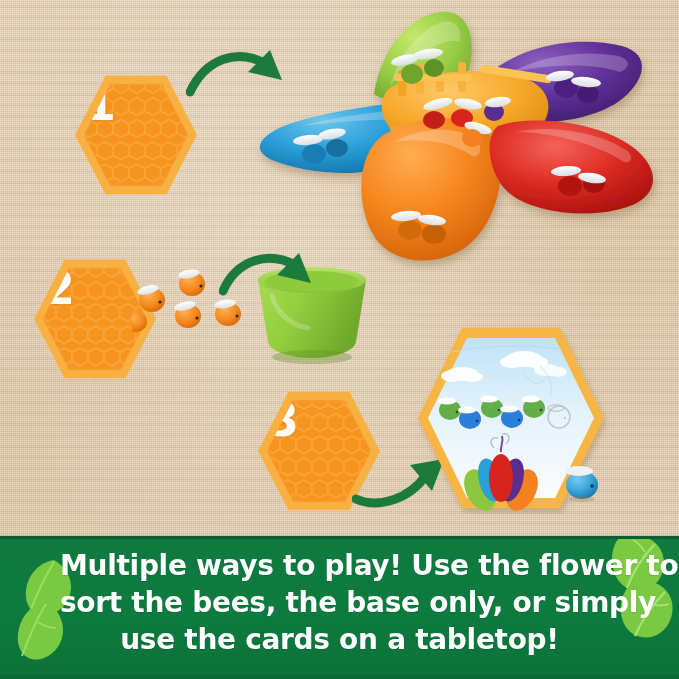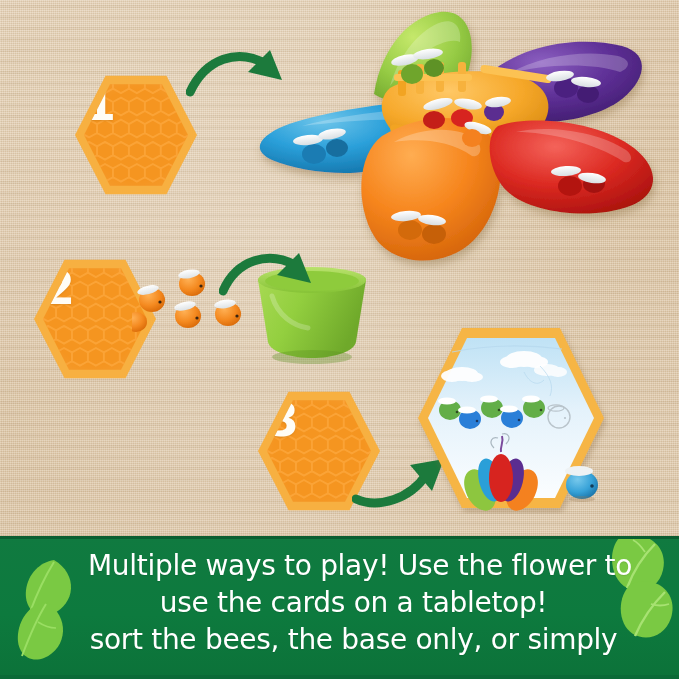--- a/index.html
+++ b/index.html
@@ -117,26 +117,25 @@
   }
   #banner-text {
     position: absolute;
     left: 60px;
     right: 60px;
     top: 12px;
     text-align: center;
     color: #ffffff;
     font-family: "DejaVu Sans", sans-serif;
     font-size: 28px;
-    font-weight: normal;
+    font-weight: bold;
     line-height: 1.32;
     letter-spacing: -0.3px;
     text-shadow: 0 1px 1px rgba(0,0,0,0.10);
     z-index: 5;
-    margin-left: 28px;
   }
   #banner-text .line { display: block; white-space: nowrap; }
   .leaf-group { position: absolute; z-index: 2; }
   #leaves-left  { left: 8px;  top: 16px;  width: 80px;  height: 120px; }
   #leaves-right { right: 4px; top: -14px; width: 86px;  height: 130px; }
 
   .banner-topline {
     position: absolute;
     left: 0; top: 0; width: 100%; height: 3px;
     background: #0a5e31;
@@ -517,22 +516,22 @@
         <g>
           <path d="M38 50 C62 64 60 96 36 106 C20 112 8 100 10 82 C12 64 24 52 38 50 Z" fill="#7ac943"></path>
           <path d="M38 52 C28 68 20 88 14 104" stroke="#9ade63" stroke-width="2" fill="none"></path>
           <path d="M30 70 C36 74 42 76 48 76" stroke="#9ade63" stroke-width="1.6" fill="none"></path>
         </g>
       </svg>
     </div>
 
     <div id="banner-text">
       <span class="line">Multiple ways to play! Use the flower to</span>
+      <span class="line">sort the bees, the base only, or simply</span>
       <span class="line">use the cards on a tabletop!</span>
-      <span class="line">sort the bees, the base only, or simply</span>
     </div>
 
     <div class="leaf-group" id="leaves-right">
       <svg viewBox="0 0 86 130" width="86" height="130" xmlns="http://www.w3.org/2000/svg">
         <g>
           <path d="M30 16 C54 6 80 22 74 48 C70 66 52 74 38 66 C22 58 18 30 30 16 Z" fill="#7ac943"></path>
           <path d="M66 22 C54 34 44 50 38 66" stroke="#a7e272" stroke-width="2.4" fill="none"></path>
           <path d="M56 30 C52 24 48 20 44 18" stroke="#a7e272" stroke-width="1.8" fill="none"></path>
         </g>
         <g>

